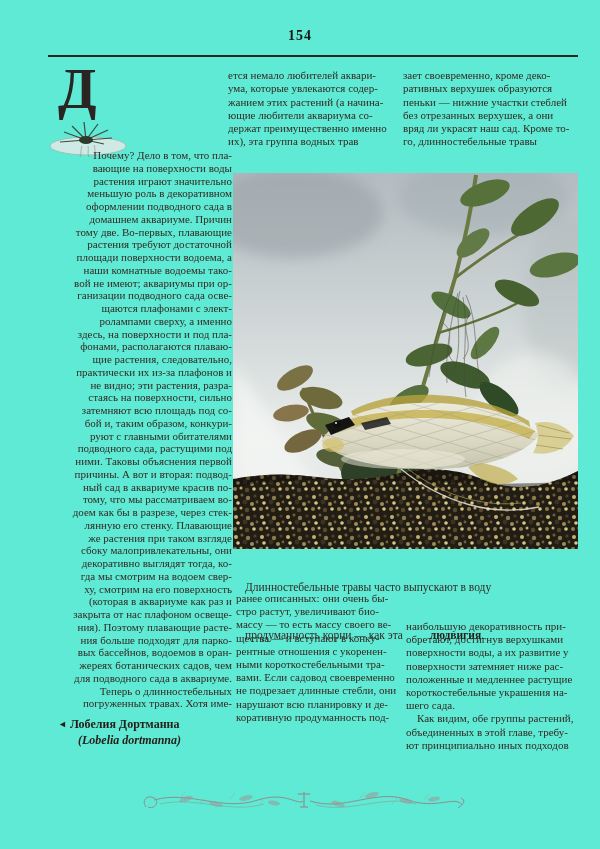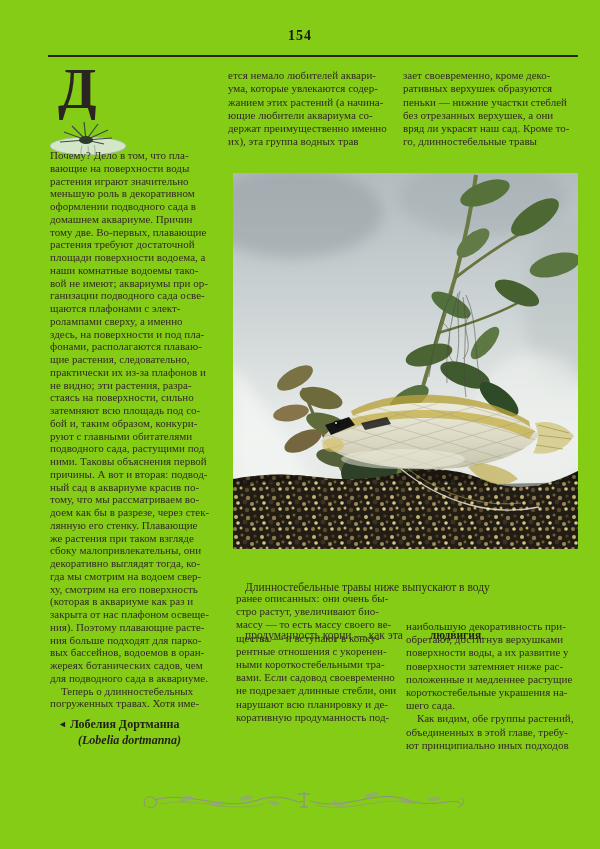--- a/index.html
+++ b/index.html
@@ -1,35 +1,35 @@
 <!DOCTYPE html>
 <html><head>
 <meta charset="utf-8">
 <style>
   html,body{margin:0;padding:0;background:#e9e9e9;}
   .page{
     position:relative;width:600px;height:849px;margin:0 auto;
-    background:#84cc16;overflow:hidden;
+    background:#5eead4;overflow:hidden;
     font-family:"Liberation Serif","DejaVu Serif",serif;
     color:#332a24;
   }
   .page-number{
     position:absolute;top:28px;left:0;width:600px;text-align:center;
     font-size:14px;font-weight:bold;letter-spacing:1px;color:#1d1813;
   }
   .header-rule{position:absolute;top:55px;left:48px;width:530px;height:2px;background:#2a241f;}
   .col{position:absolute;font-size:11px;line-height:12.75px;white-space:pre;}
   .intro-text{position:absolute;left:114px;top:68px;font-size:11px;line-height:13.5px;white-space:pre;}
   .dropcap-box{position:absolute;left:50px;top:66px;width:64px;height:84px;}
   .dropcap-letter{
     position:absolute;left:8px;top:-6px;font-size:56px;line-height:58px;
     font-weight:bold;color:#2a2522;font-family:"Liberation Serif",serif;
   }
   .dropcap-plant{position:absolute;left:-4px;top:46px;}
-  .left-body{left:50px;top:149px;width:182px;}
+  .left-body{left:50px;top:149px;width:182px;text-align:right;}
   .top-mid-col{left:228px;top:69px;width:155px;line-height:13.3px;}
   .top-right-col{left:403px;top:69px;width:172px;line-height:13.3px;}
   .photo-frame{position:absolute;left:233px;top:173px;width:345px;height:376px;}
   .caption{position:absolute;left:245px;top:547px;font-size:11.5px;line-height:16px;white-space:pre;}
   .caption b{font-weight:bold;color:#241d18;margin-left:24px;}
   .bottom-mid-col{left:236px;top:592px;width:170px;line-height:13.2px;}
   .bottom-right-col{left:406px;top:592px;width:172px;line-height:13.2px;margin-top:28px;}
   .figure-ref{position:absolute;left:58px;top:716px;font-size:12px;font-weight:bold;color:#241d18;line-height:16px;}
   .figure-ref .latin{font-style:italic;display:block;margin-left:20px;}
   .figure-ref .arrow{font-size:9px;vertical-align:1px;}
@@ -245,21 +245,21 @@
       <circle cx="104" cy="251" r="3.5" fill="#0e0e0e"></circle>
       <circle cx="103" cy="250" r="1" fill="#e8e8e8"></circle>
       <path d="M128,250 l26,-6 l4,7 l-26,6 Z" fill="#1c1c1c" opacity="0.85"></path>
       <path d="M235,294 C250,312 270,316 285,306 C276,296 260,292 248,290 Z" fill="#c0ad4f" opacity="0.7"></path>
       <path d="M168,296 C210,330 260,344 306,334" stroke="#ece8d0" stroke-width="1.3" fill="none" opacity="0.85"></path>
       <path d="M175,296 C212,324 252,334 288,330" stroke="#c9b85e" stroke-width="0.8" fill="none" opacity="0.7"></path>
     </g>
   </svg>
 
   <div class="caption">
-    <div>Длинностебельные травы ниже выпускают в воду</div>
+    <div>Длинностебельные травы часто выпускают в воду</div>
     <div><span>продуманность корни — как эта </span><b>людвигия</b><span>.</span></div>
   </div>
 
   <div class="col bottom-mid-col">ранее описанных: они очень бы-
 стро растут, увеличивают био-
 массу — то есть массу своего ве-
 щества — и вступают в конку-
 рентные отношения с укоренен-
 ными короткостебельными тра-
 вами. Если садовод своевременно

